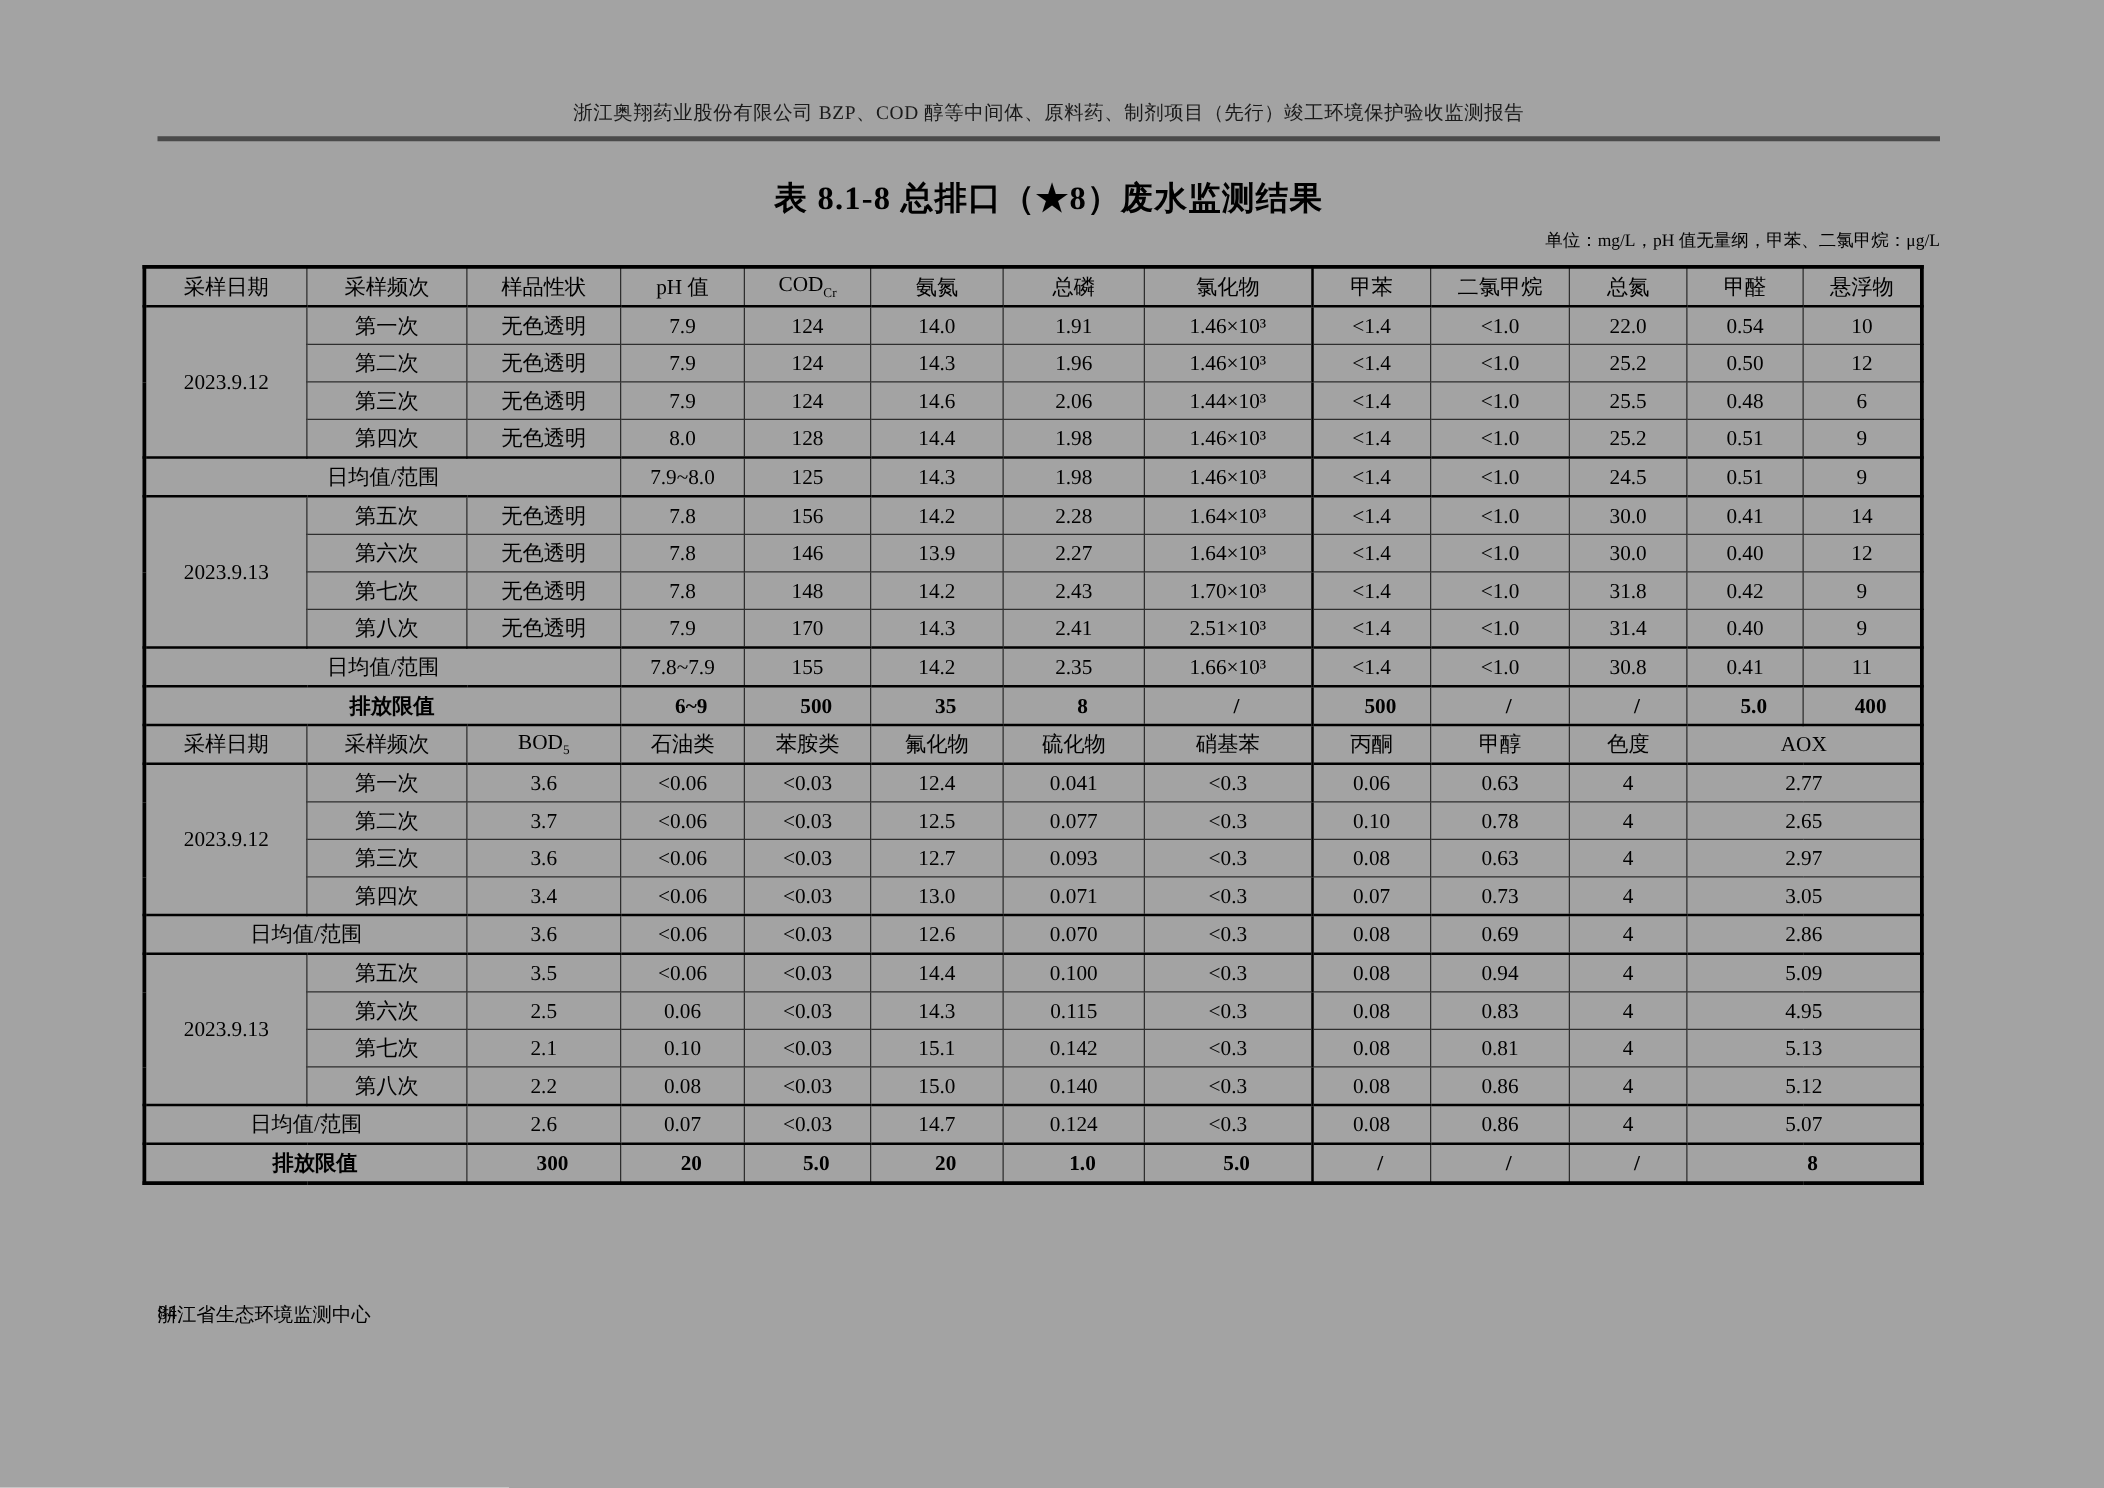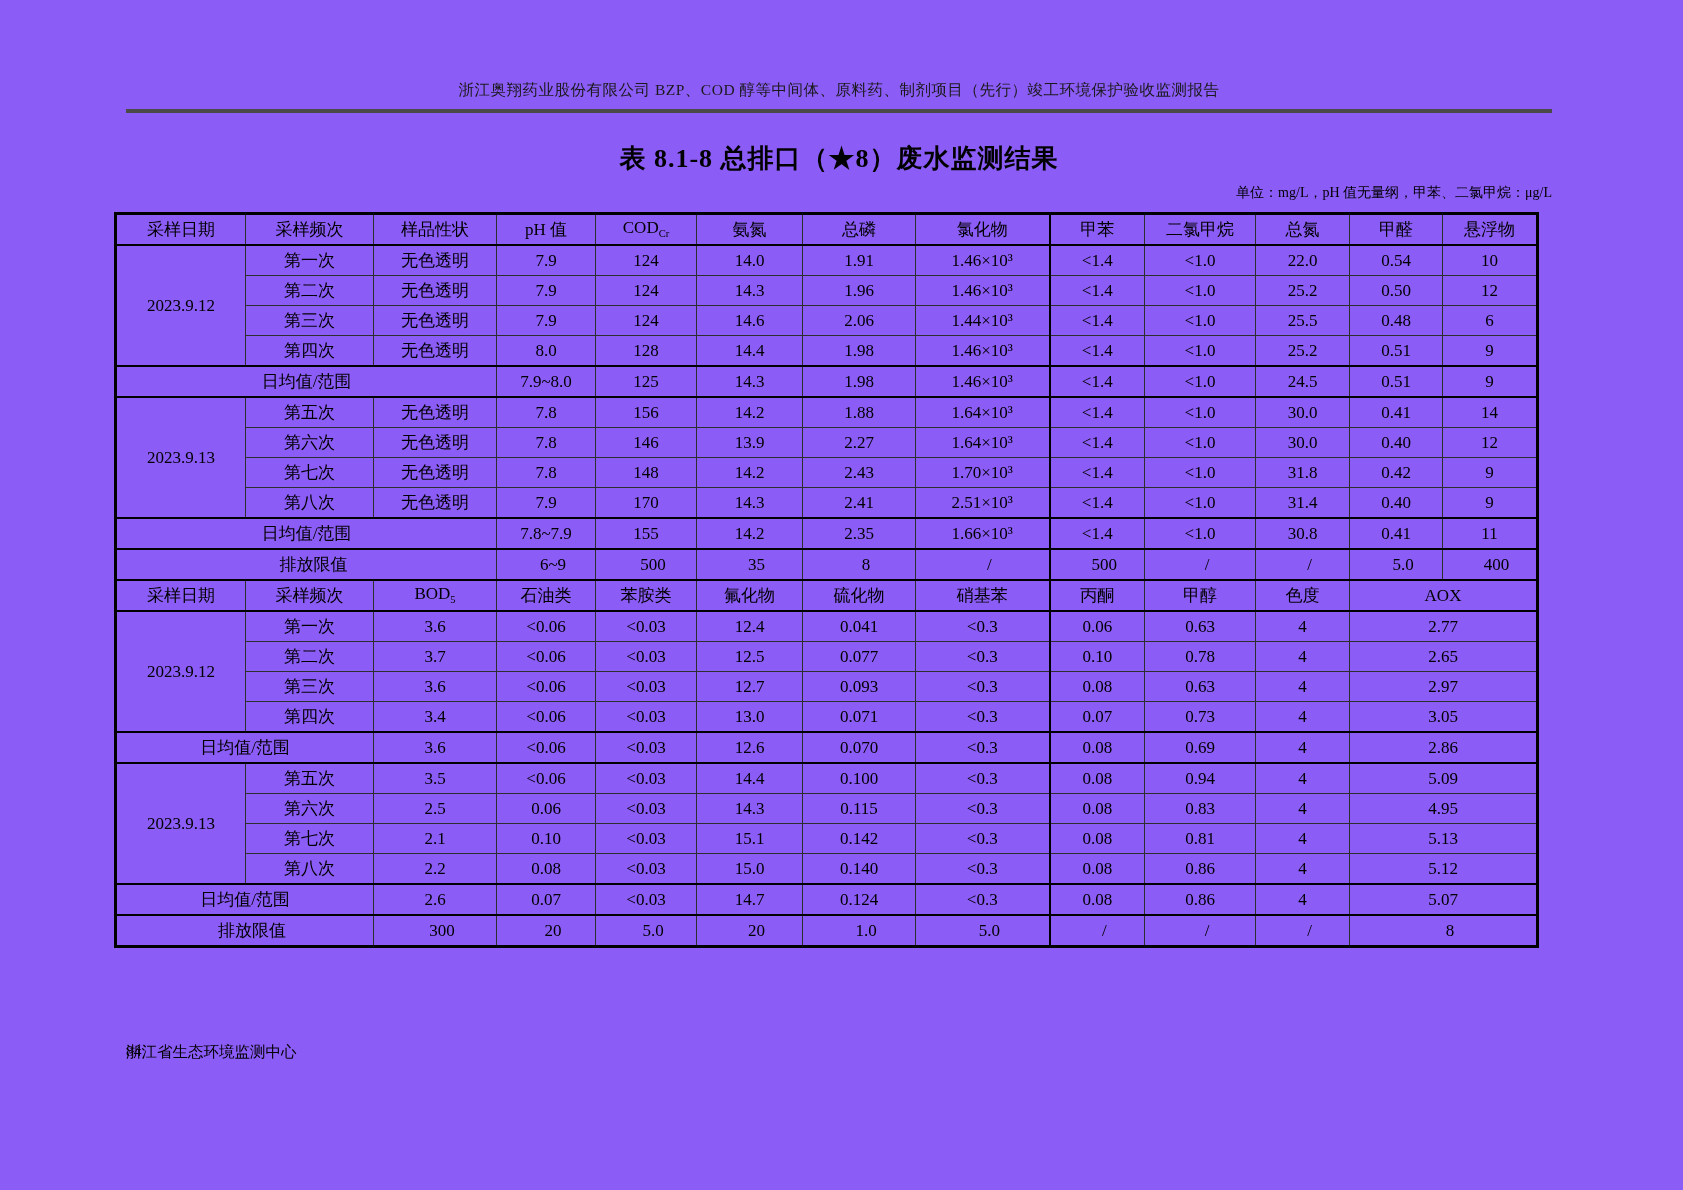--- a/index.html
+++ b/index.html
@@ -3,21 +3,21 @@
 <meta charset="utf-8">
 <style>
   html,body{margin:0;padding:0;background:#ffffff;}
   body{
     width:1683px;height:1190px;
     font-family:"Liberation Serif","DejaVu Serif",serif;
     color:#000;
     position:relative;
     overflow:hidden;
   }
-  .page{position:absolute;left:0;top:0;width:1683px;height:1190px;background:#8b5cf6;}
+  .page{position:absolute;left:0;top:0;width:1683px;height:1190px;background:#a3a3a3;}
 
   .doc-header{
     position:absolute;left:126px;top:80px;width:1426px;
     text-align:center;font-size:15.5px;letter-spacing:0.5px;
     padding-bottom:8px;border-bottom:4px solid #4a4a4a;
     color:#1a1a1a;
   }
   .doc-title{
     position:absolute;left:126px;top:141px;width:1426px;
     text-align:center;font-size:26px;font-weight:bold;letter-spacing:1px;
@@ -34,21 +34,21 @@
   }
   table.monitor td{
     border:1px solid #2e2e2e;
     text-align:center;vertical-align:middle;
     height:29px;padding:0 2px;
     font-size:17px;line-height:1.05;
     white-space:nowrap;overflow:hidden;
   }
   table.monitor tr.sep2 td{border-top:2px solid #000;}
   table.monitor td.vt{border-left:2px solid #000;}
-  table.monitor tr.bold td{font-weight:normal;padding-left:16px;}
+  table.monitor tr.bold td{font-weight:bold;padding-left:16px;}
   table.monitor sub{font-size:0.62em;}
 
   .footer{
     position:absolute;left:126px;top:1042px;width:1426px;
     font-size:15.5px;
   }
   .footer .org{}
   .footer .pagenum{
     position:absolute;left:0;width:1426px;top:0;
   }
@@ -167,21 +167,21 @@
           <td>0.51</td>
           <td>9</td>
         </tr>
         <tr class="sep2">
           <td rowspan="4">2023.9.13</td>
           <td>第五次</td>
           <td>无色透明</td>
           <td>7.8</td>
           <td>156</td>
           <td>14.2</td>
-          <td>1.88</td>
+          <td>2.28</td>
           <td>1.64×10³</td>
           <td class="vt">&lt;1.4</td>
           <td>&lt;1.0</td>
           <td>30.0</td>
           <td>0.41</td>
           <td>14</td>
         </tr>
         <tr>
           <td>第六次</td>
           <td>无色透明</td>

